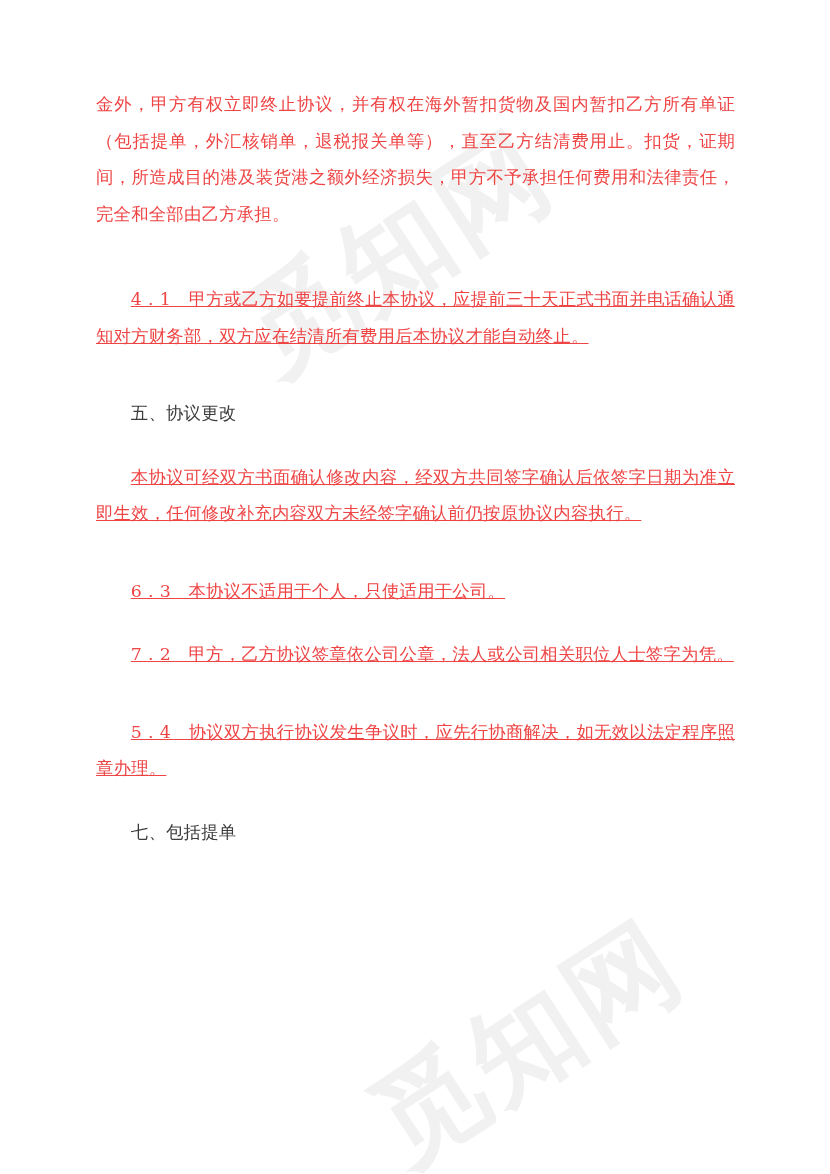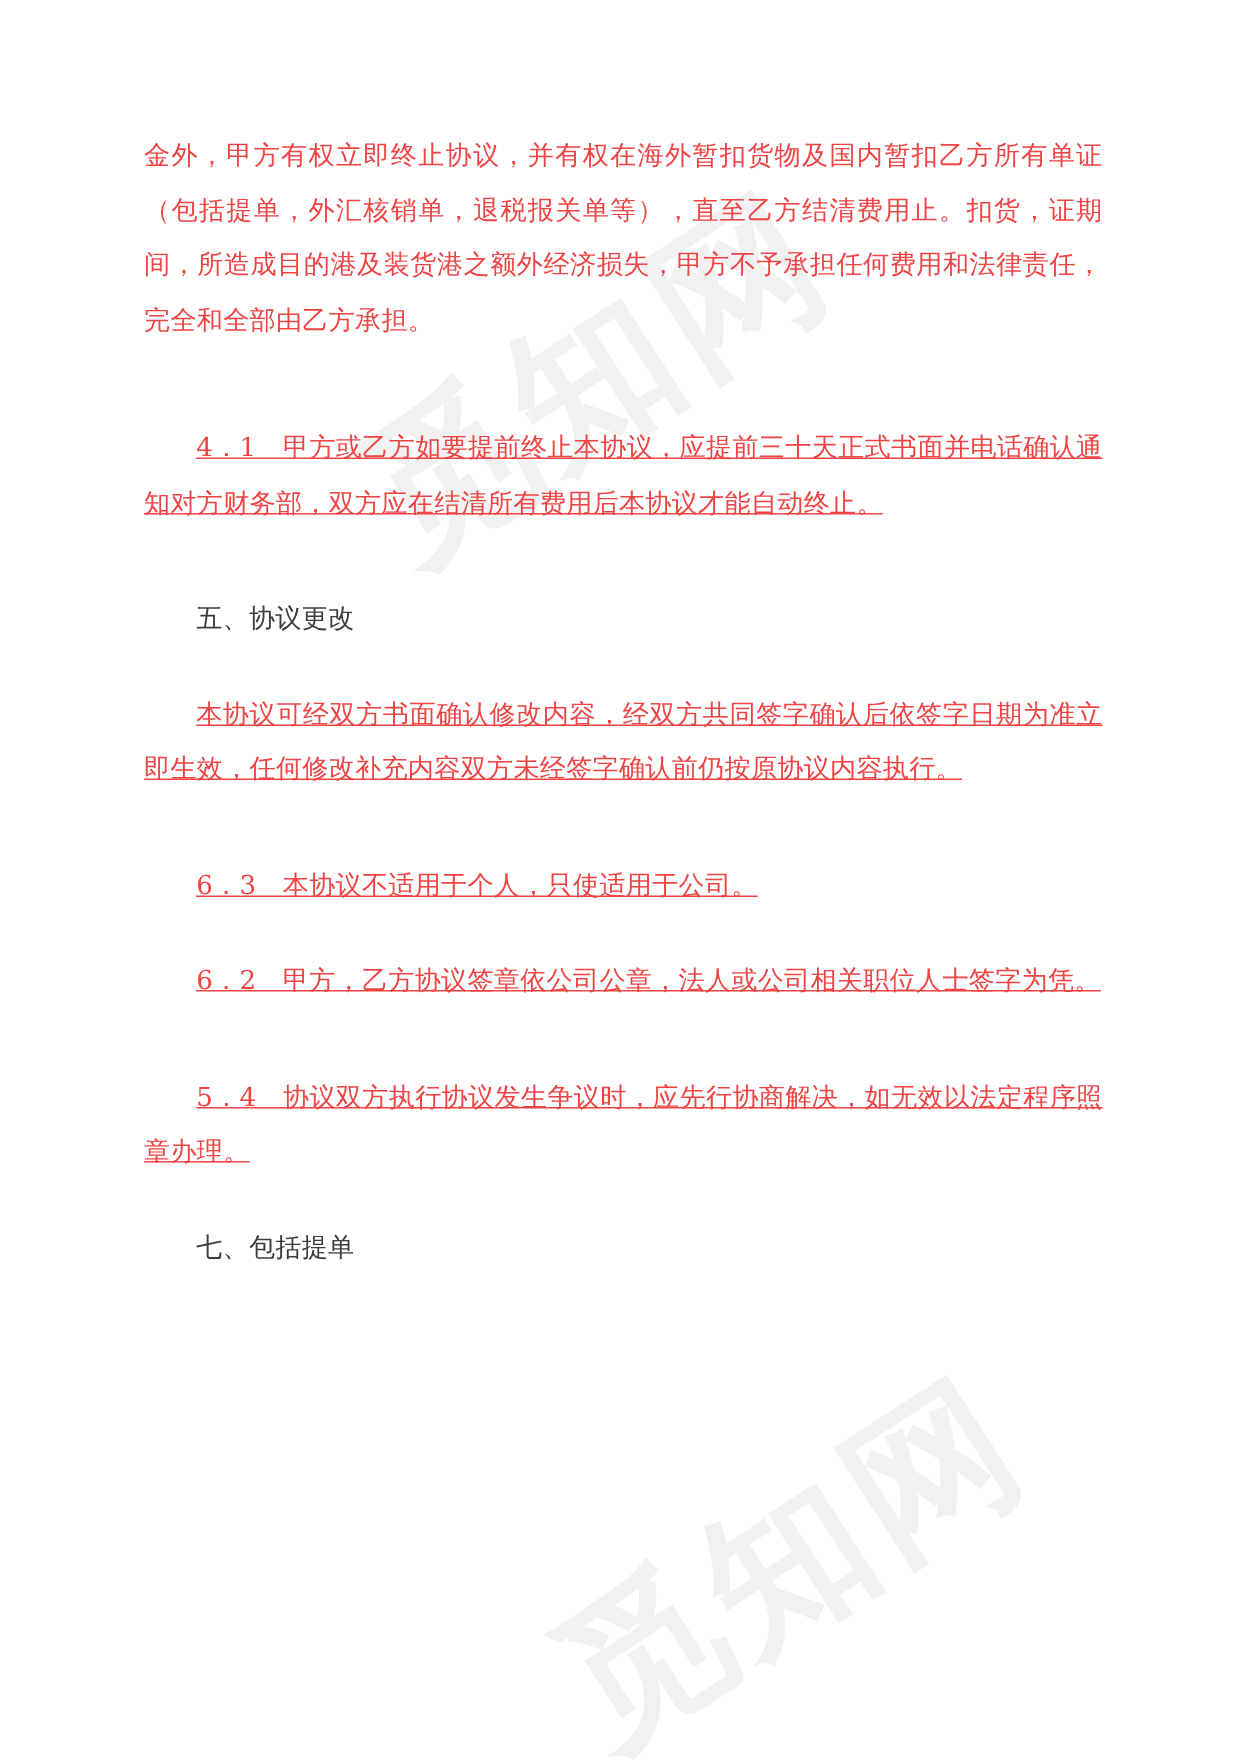--- a/index.html
+++ b/index.html
@@ -117,21 +117,21 @@
 
     <div class="spacer-sm"></div>
 
 
     <div class="spacer-sm"></div>
 
     <p class="para indent">6．3　本协议不适用于个人，只使适用于公司。</p>
 
     <div class="spacer-sm"></div>
 
-    <p class="para indent">6．2　甲方，乙方协议签章依公司公章，法人或公司相关职位人士签字为凭。</p>
+    <p class="para indent">7．2　甲方，乙方协议签章依公司公章，法人或公司相关职位人士签字为凭。</p>
 
     <div class="spacer-sm"></div>
 
 
     <div class="spacer-sm"></div>
 
     <p class="para indent">5．4　协议双方执行协议发生争议时，应先行协商解决，如无效以法定程序照章办理。</p>
 
     <div class="spacer-sm"></div>
 

